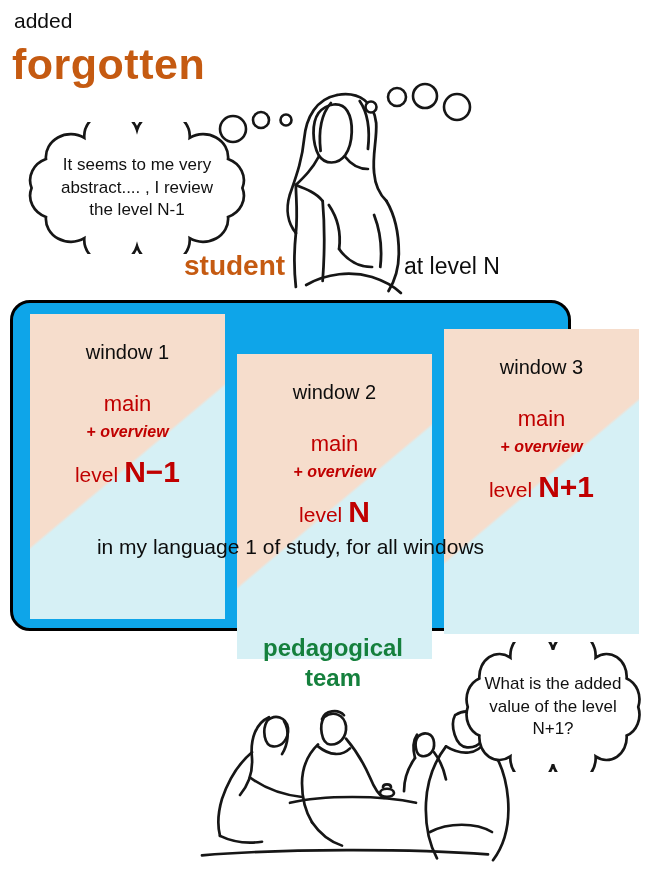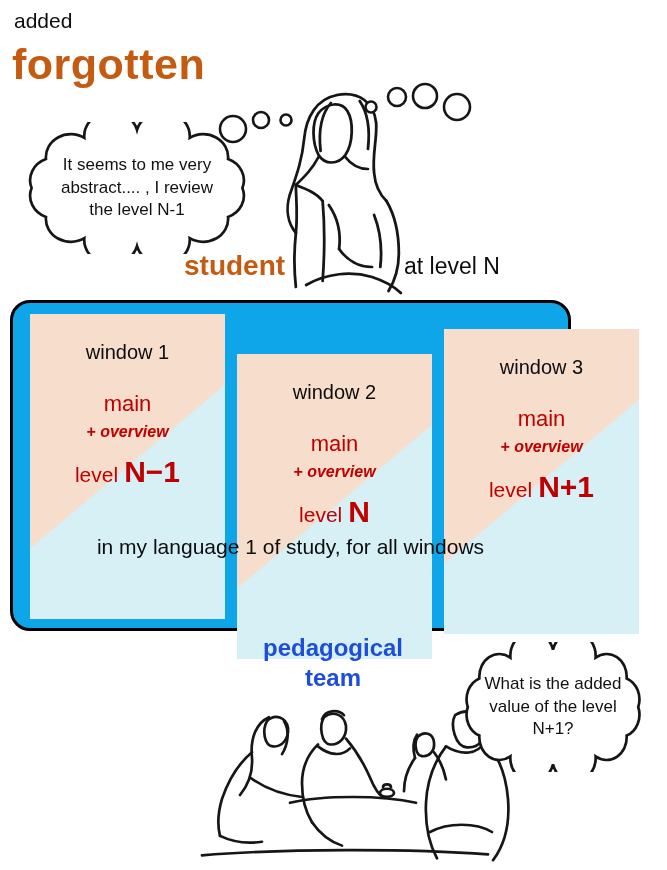--- a/index.html
+++ b/index.html
@@ -19,21 +19,21 @@
   .cloud svg.cloud-shape{position:absolute;inset:0;width:100%;height:100%;}
   .cloud .cloud-text{
     position:absolute;inset:0;display:flex;align-items:center;justify-content:center;
     text-align:center;white-space:pre-wrap;font-size:17px;line-height:1.32;color:#111;
     padding:10px 18px;z-index:1;
   }
   
   .actor-label{position:absolute;font-size:28px;font-weight:700;color:#C55A11;z-index:4;}
   .level-label{position:absolute;font-size:23px;color:#0d0d0d;z-index:4;text-align:right;}
   .team-label{position:absolute;left:240px;top:633px;width:186px;text-align:center;
-    font-size:24px;font-weight:700;color:#1d4ed8;line-height:1.25;white-space:pre-line;z-index:4;}
+    font-size:24px;font-weight:700;color:#15803d;line-height:1.25;white-space:pre-line;z-index:4;}
   
   .panel{
     position:absolute;left:10px;top:300px;width:561px;height:331px;box-sizing:border-box;
     background:#0ea5e9;border:3px solid #000;border-radius:20px;z-index:2;
   }
   .window-col{
     position:absolute;top:11px;width:195px;height:305px;
     background:linear-gradient(140deg,#F6DDCC 49.6%,#D6F0F5 50.4%);
     display:flex;flex-direction:column;align-items:center;
   }

